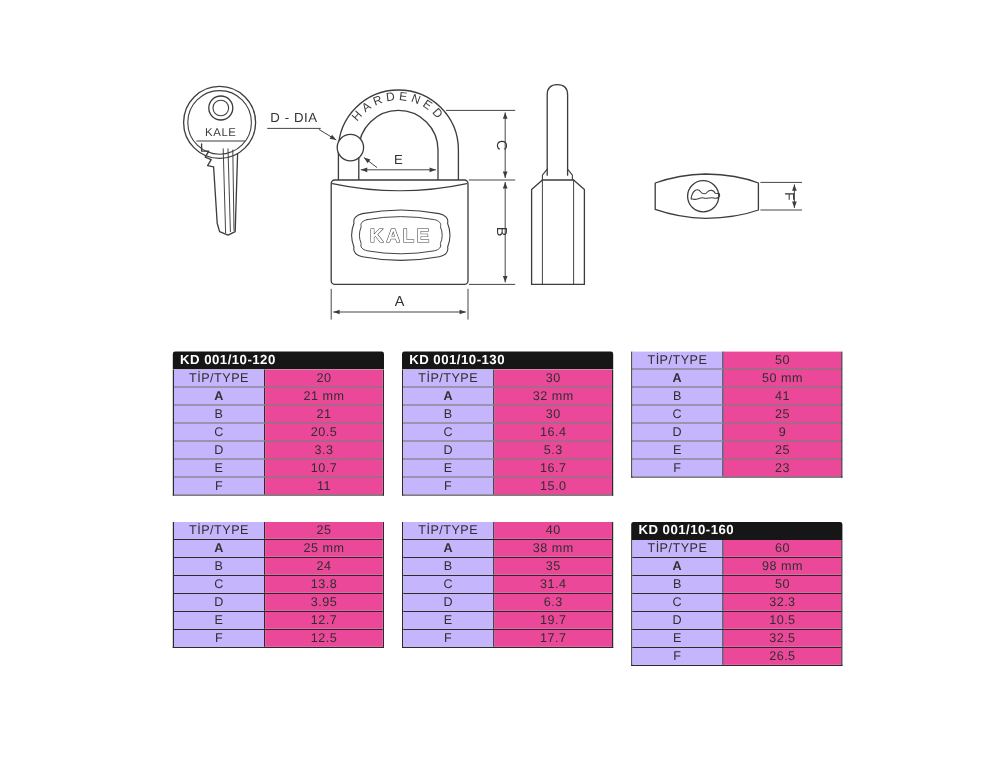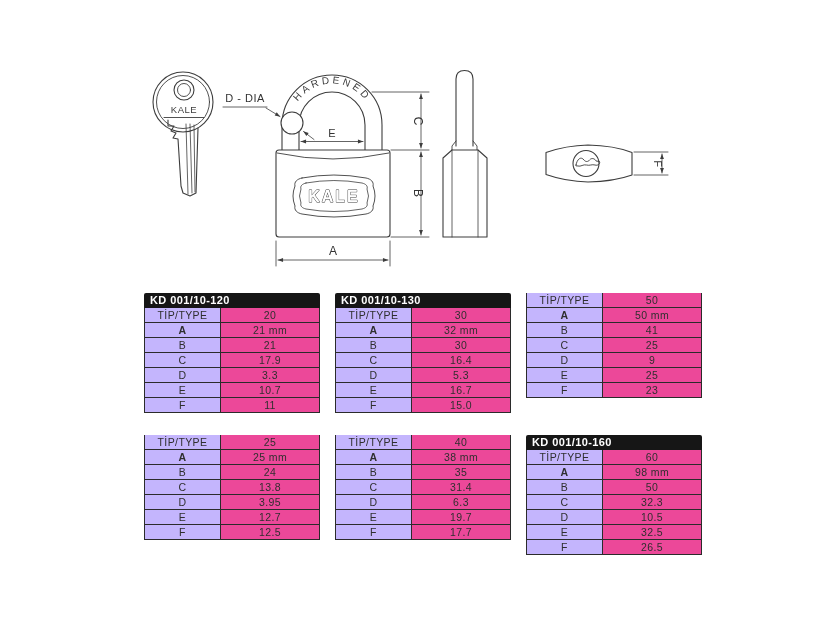--- a/index.html
+++ b/index.html
@@ -125,21 +125,21 @@
           <div class="spec-row">
         <div class="cell cell-label">A</div>
         <div class="cell cell-value">21 mm</div>
       </div>
           <div class="spec-row">
         <div class="cell cell-label">B</div>
         <div class="cell cell-value">21</div>
       </div>
           <div class="spec-row">
         <div class="cell cell-label">C</div>
-        <div class="cell cell-value">17.9</div>
+        <div class="cell cell-value">20.5</div>
       </div>
           <div class="spec-row">
         <div class="cell cell-label">D</div>
         <div class="cell cell-value">3.3</div>
       </div>
           <div class="spec-row">
         <div class="cell cell-label">E</div>
         <div class="cell cell-value">10.7</div>
       </div>
           <div class="spec-row">

